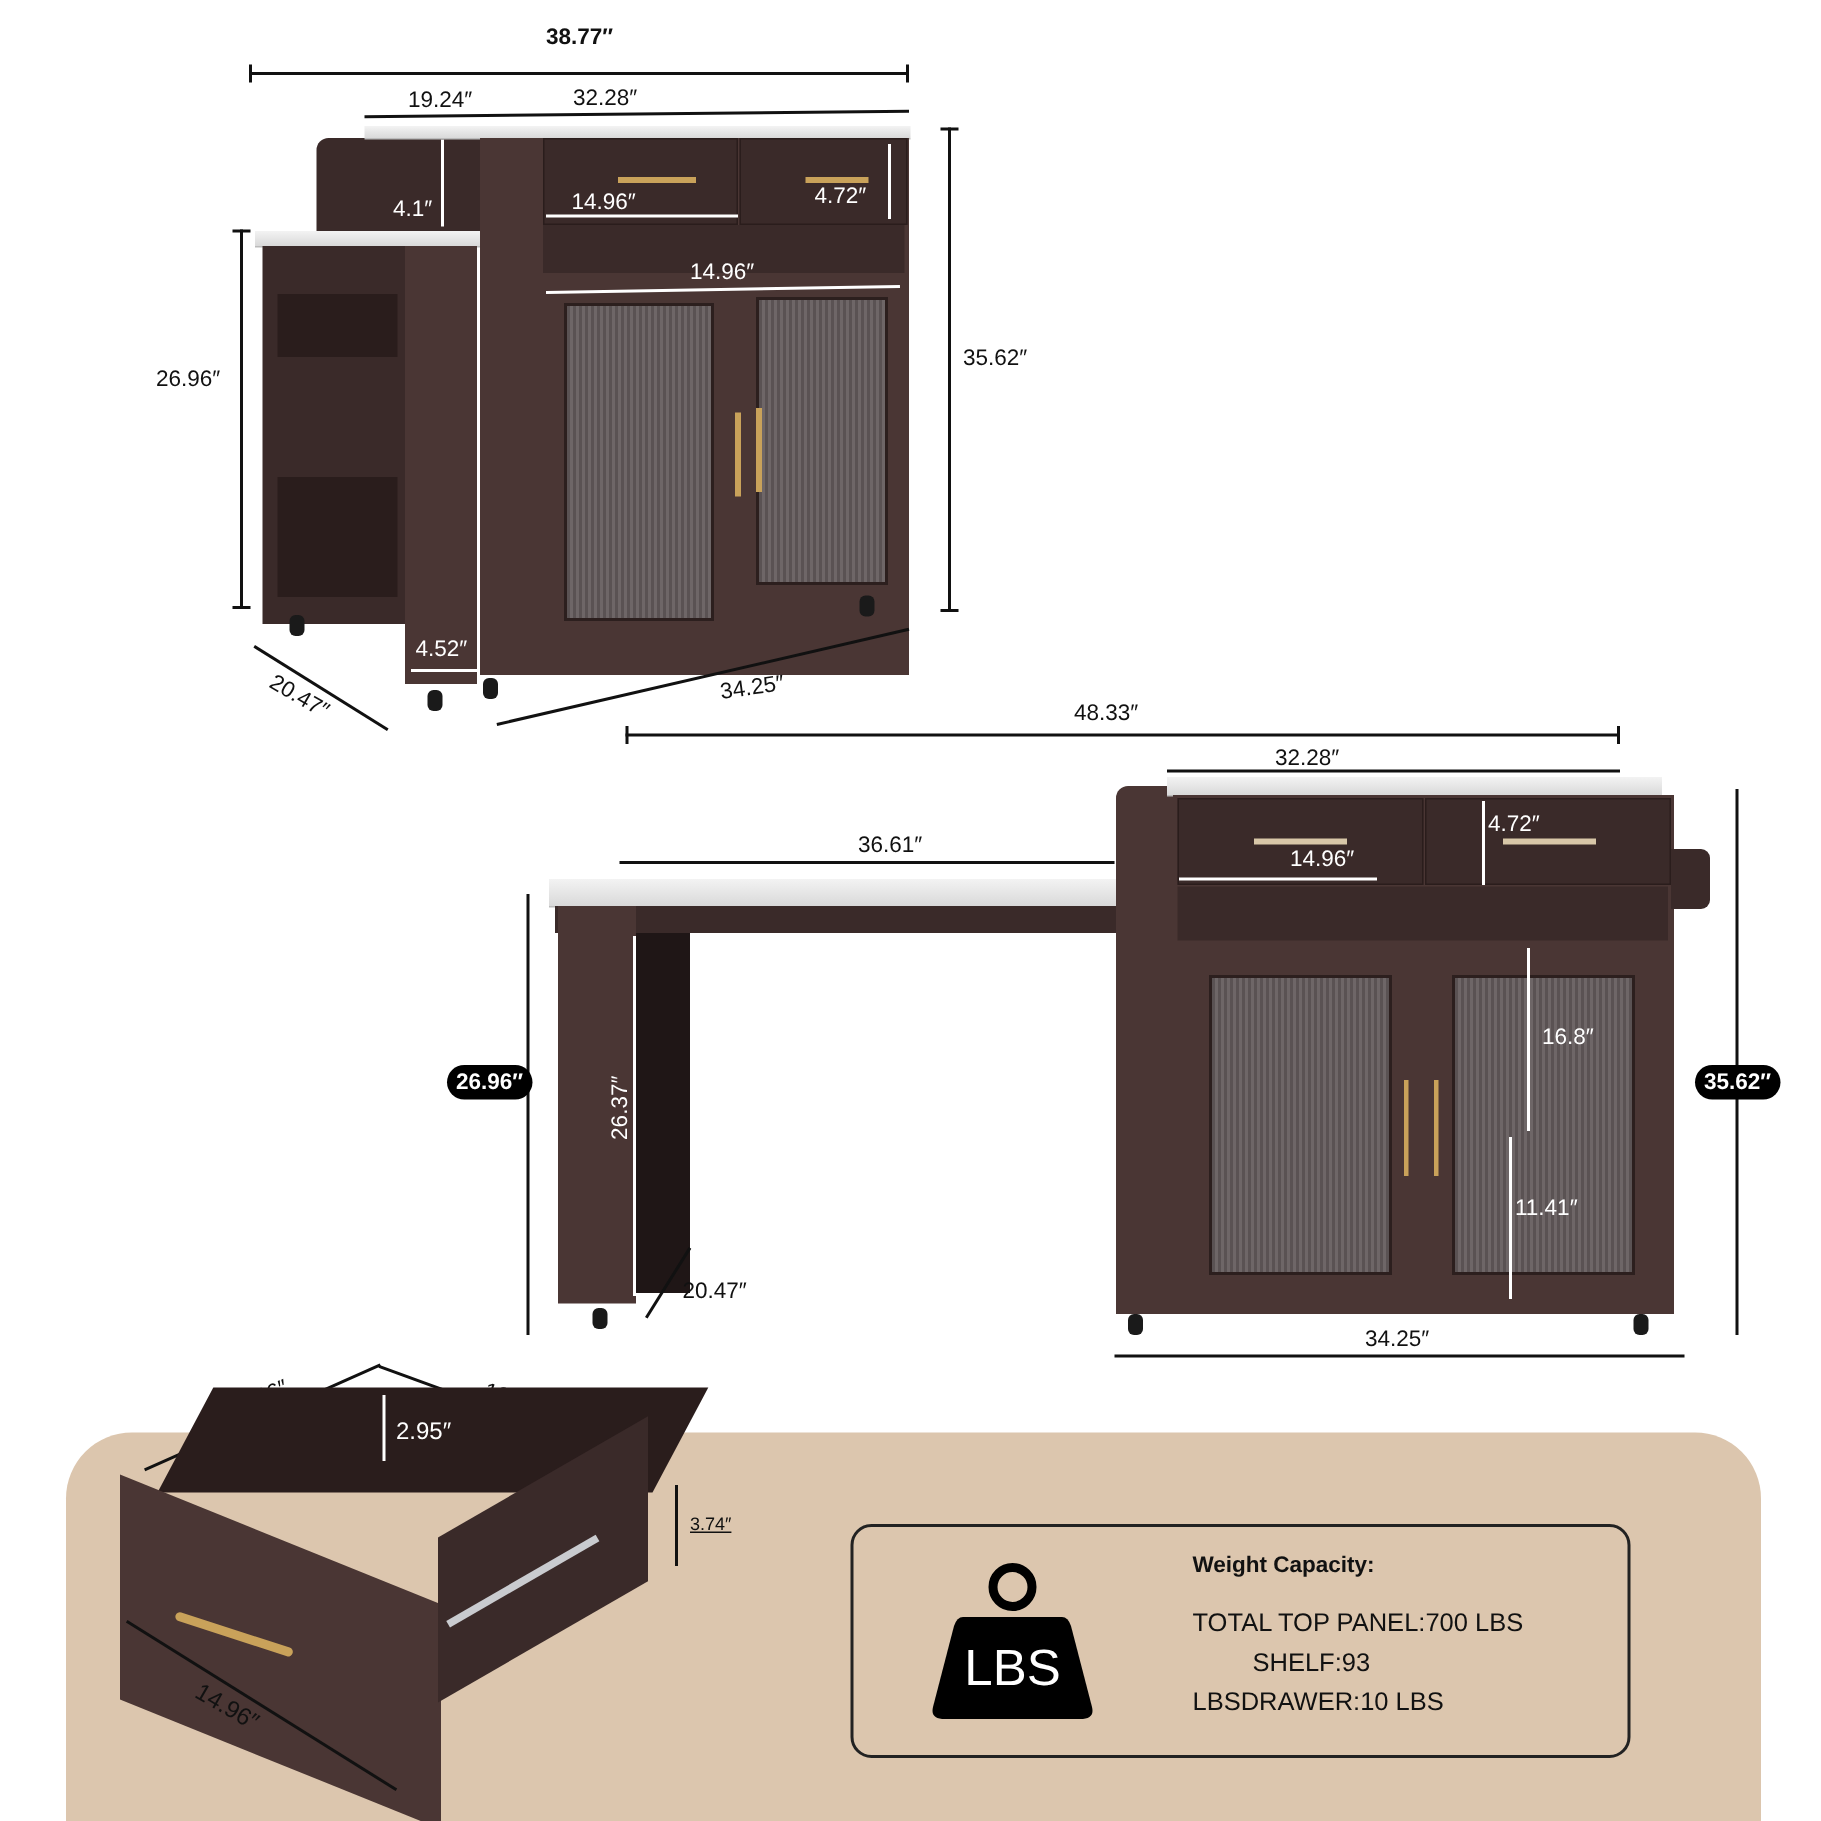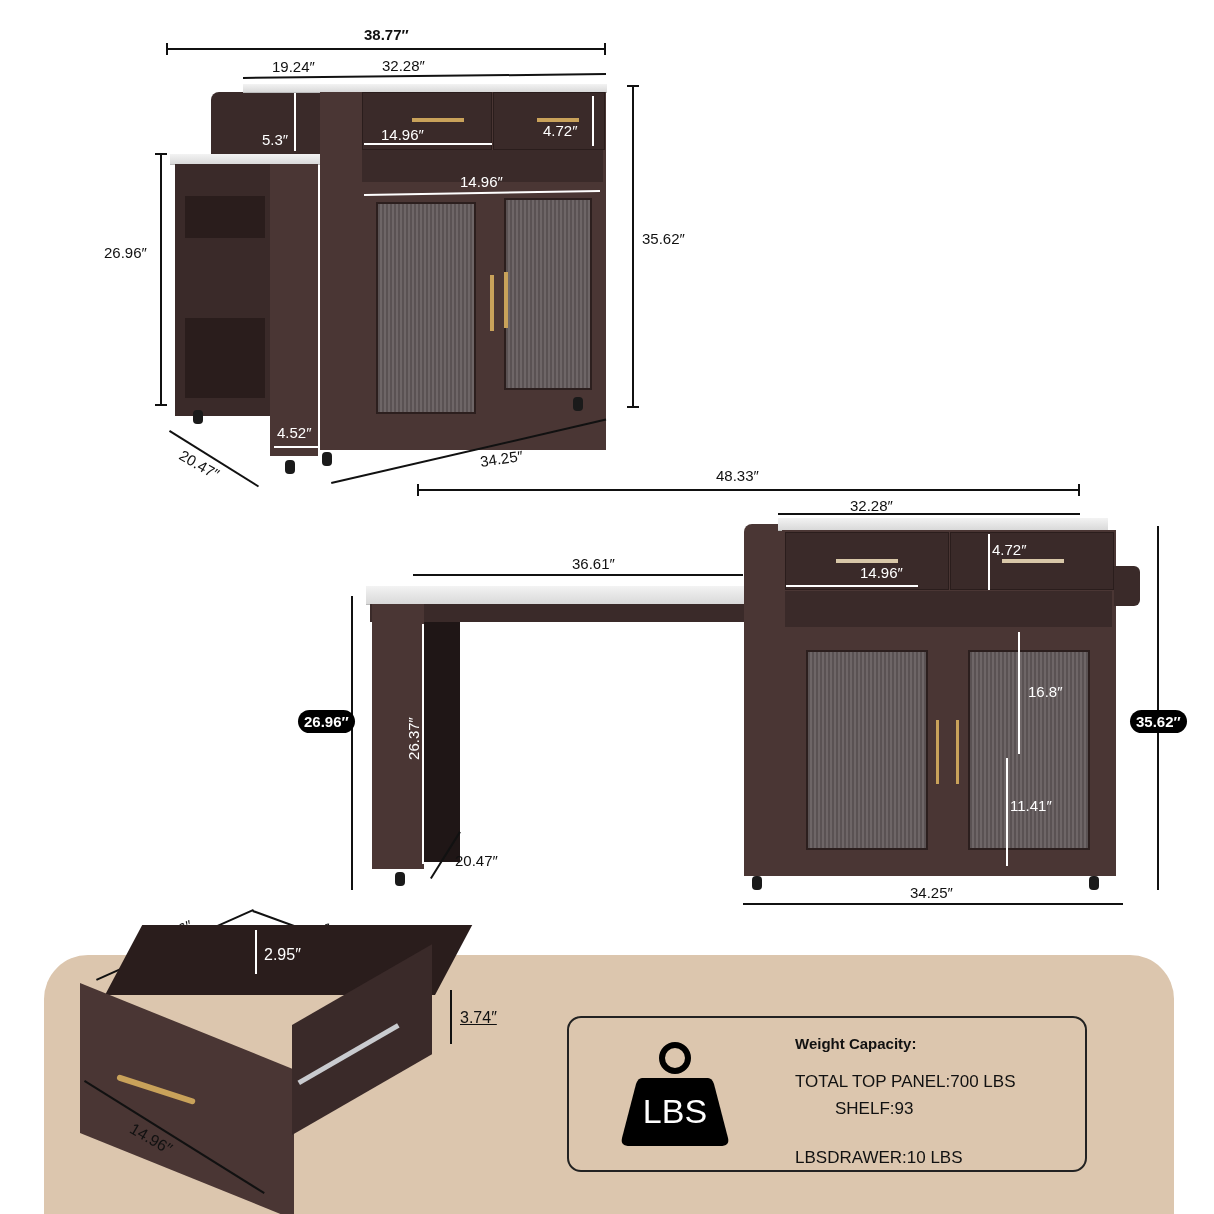--- a/index.html
+++ b/index.html
@@ -27,29 +27,29 @@
 
 <div id="stage">
 
   <div class="beige"></div>
 
   <div>
 
     <div class="line" style="left:166px;top:48px;width:440px;height:2px;"></div>
     <div class="line" style="left:166px;top:43px;width:2px;height:12px;"></div>
     <div class="line" style="left:604px;top:43px;width:2px;height:12px;"></div>
-    <div class="dim" style="left:364px;top:26px;font-weight:bold;">38.77″</div>
+    <div class="dim" style="left:364px;top:16px;font-weight:bold;">38.77″</div>
 
     <div class="line" style="left:243px;top:75px;width:363px;height:2px;transform:rotate(-0.6deg);"></div>
     <div class="dim" style="left:272px;top:58px;">19.24″</div>
     <div class="dim" style="left:382px;top:57px;">32.28″</div>
 
     <div class="abs wood" style="left:211px;top:92px;width:120px;height:70px;border-radius:8px 0 0 0;"></div>
     <div class="wline" style="left:294px;top:93px;width:2px;height:58px;"></div>
-    <div class="dim white" style="left:262px;top:131px;">5.3″</div>
+    <div class="dim white" style="left:262px;top:131px;">4.1″</div>
 
     <div class="abs top" style="left:243px;top:84px;width:364px;height:8px;"></div>
     <div class="abs wood2" style="left:320px;top:92px;width:286px;height:358px;"></div>
     <div class="abs wood" style="left:362px;top:92px;width:128px;height:56px;border:1px solid #2a1d1c;"></div>
     <div class="abs wood" style="left:493px;top:92px;width:110px;height:56px;border:1px solid #2a1d1c;"></div>
     <div class="abs gold" style="left:412px;top:118px;width:52px;height:4px;"></div>
     <div class="abs gold" style="left:537px;top:118px;width:42px;height:4px;"></div>
     <div class="wline" style="left:364px;top:143px;width:128px;height:2px;"></div>
     <div class="dim white" style="left:381px;top:126px;">14.96″</div>
     <div class="wline" style="left:592px;top:96px;width:2px;height:50px;"></div>
@@ -156,29 +156,29 @@
 
     <div class="abs wood" style="left:105px;top:925px;width:330px;height:70px;transform:skewX(-28deg);transform-origin:0 100%;background:#2a1d1c;"></div>
     <div class="abs wood2" style="left:80px;top:983px;width:214px;height:150px;transform:skewY(22deg);transform-origin:0 0;"></div>
     <div class="abs wood" style="left:292px;top:1025px;width:140px;height:110px;transform:skewY(-30deg);transform-origin:0 100%;"></div>
     <div class="abs gold" style="left:118px;top:1074px;width:82px;height:6px;transform:rotate(18deg);transform-origin:0 0;border-radius:3px;"></div>
     <div class="abs" style="left:300px;top:1080px;width:115px;height:5px;background:#c9cbcf;transform:rotate(-30deg);transform-origin:0 100%;"></div>
 
     <div class="wline" style="left:255px;top:930px;width:2px;height:44px;"></div>
     <div class="dim white" style="left:264px;top:946px;font-size:16px;">2.95″</div>
     <div class="line" style="left:450px;top:990px;width:2px;height:54px;"></div>
-    <div class="dim" style="left:460px;top:1009px;font-size:16px;text-decoration:underline;">3.74″</div>
+    <div class="dim" style="left:460px;top:1009px;font-size:12px;text-decoration:underline;">3.74″</div>
     <div class="line" style="left:85px;top:1080px;width:212px;height:2px;transform:rotate(32deg);transform-origin:0 0;"></div>
     <div class="dim" style="left:128px;top:1130px;transform:rotate(30deg);font-size:16px;">14.96″</div>
   </div>
 
   <div class="cap-box"></div>
   <svg class="weight-icon" viewBox="0 0 110 110">
     <circle cx="55" cy="20" r="13" fill="none" stroke="#000" stroke-width="6"></circle>
     <path d="M22 40 H88 Q92 40 94 46 L108 100 Q110 108 100 108 H10 Q0 108 2 100 L16 46 Q18 40 22 40 Z" fill="#000"></path>
     <text x="55" y="85" text-anchor="middle" fill="#fff" font-size="34" font-family="Liberation Sans, sans-serif">LBS</text>
   </svg>
   <div class="cap-title">Weight Capacity:</div>
   <div class="cap-line" style="top:1072px;">TOTAL TOP PANEL:700 LBS</div>
   <div class="cap-line" style="top:1099px;margin-left:40px;">SHELF:93</div>
-  <div class="cap-line" style="top:1125px;margin-top:23px;">LBSDRAWER:10 LBS</div>
+  <div class="cap-line" style="top:1125px;">LBSDRAWER:10 LBS</div>
 
 </div>
 
 </body></html>

